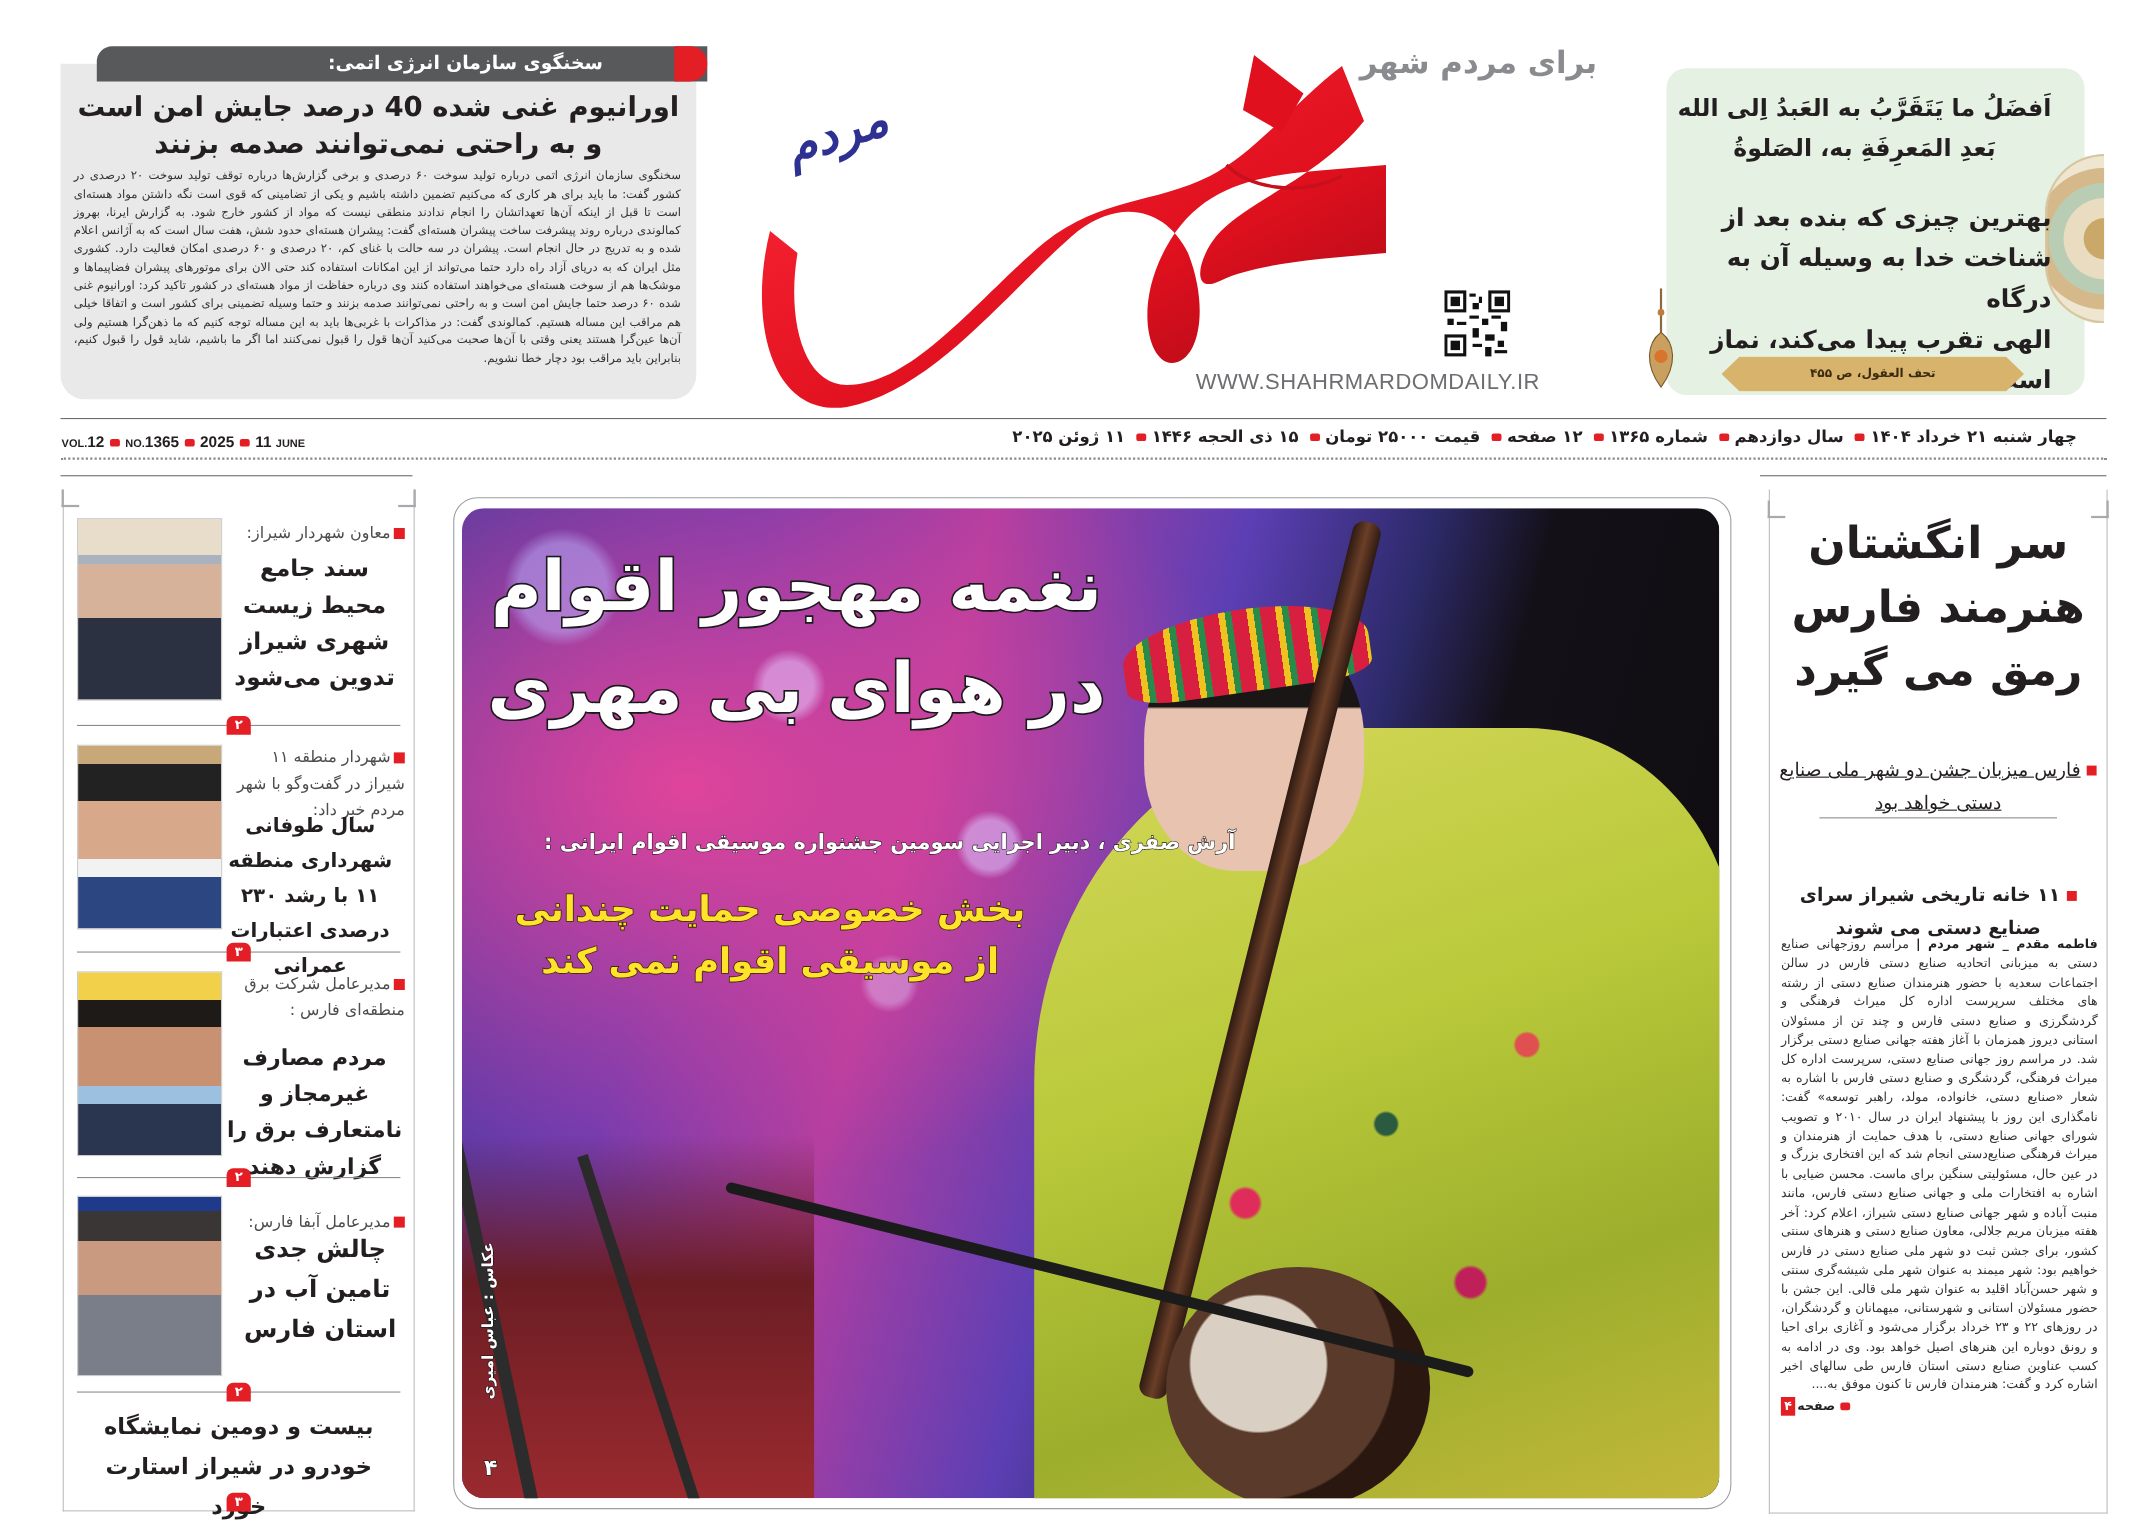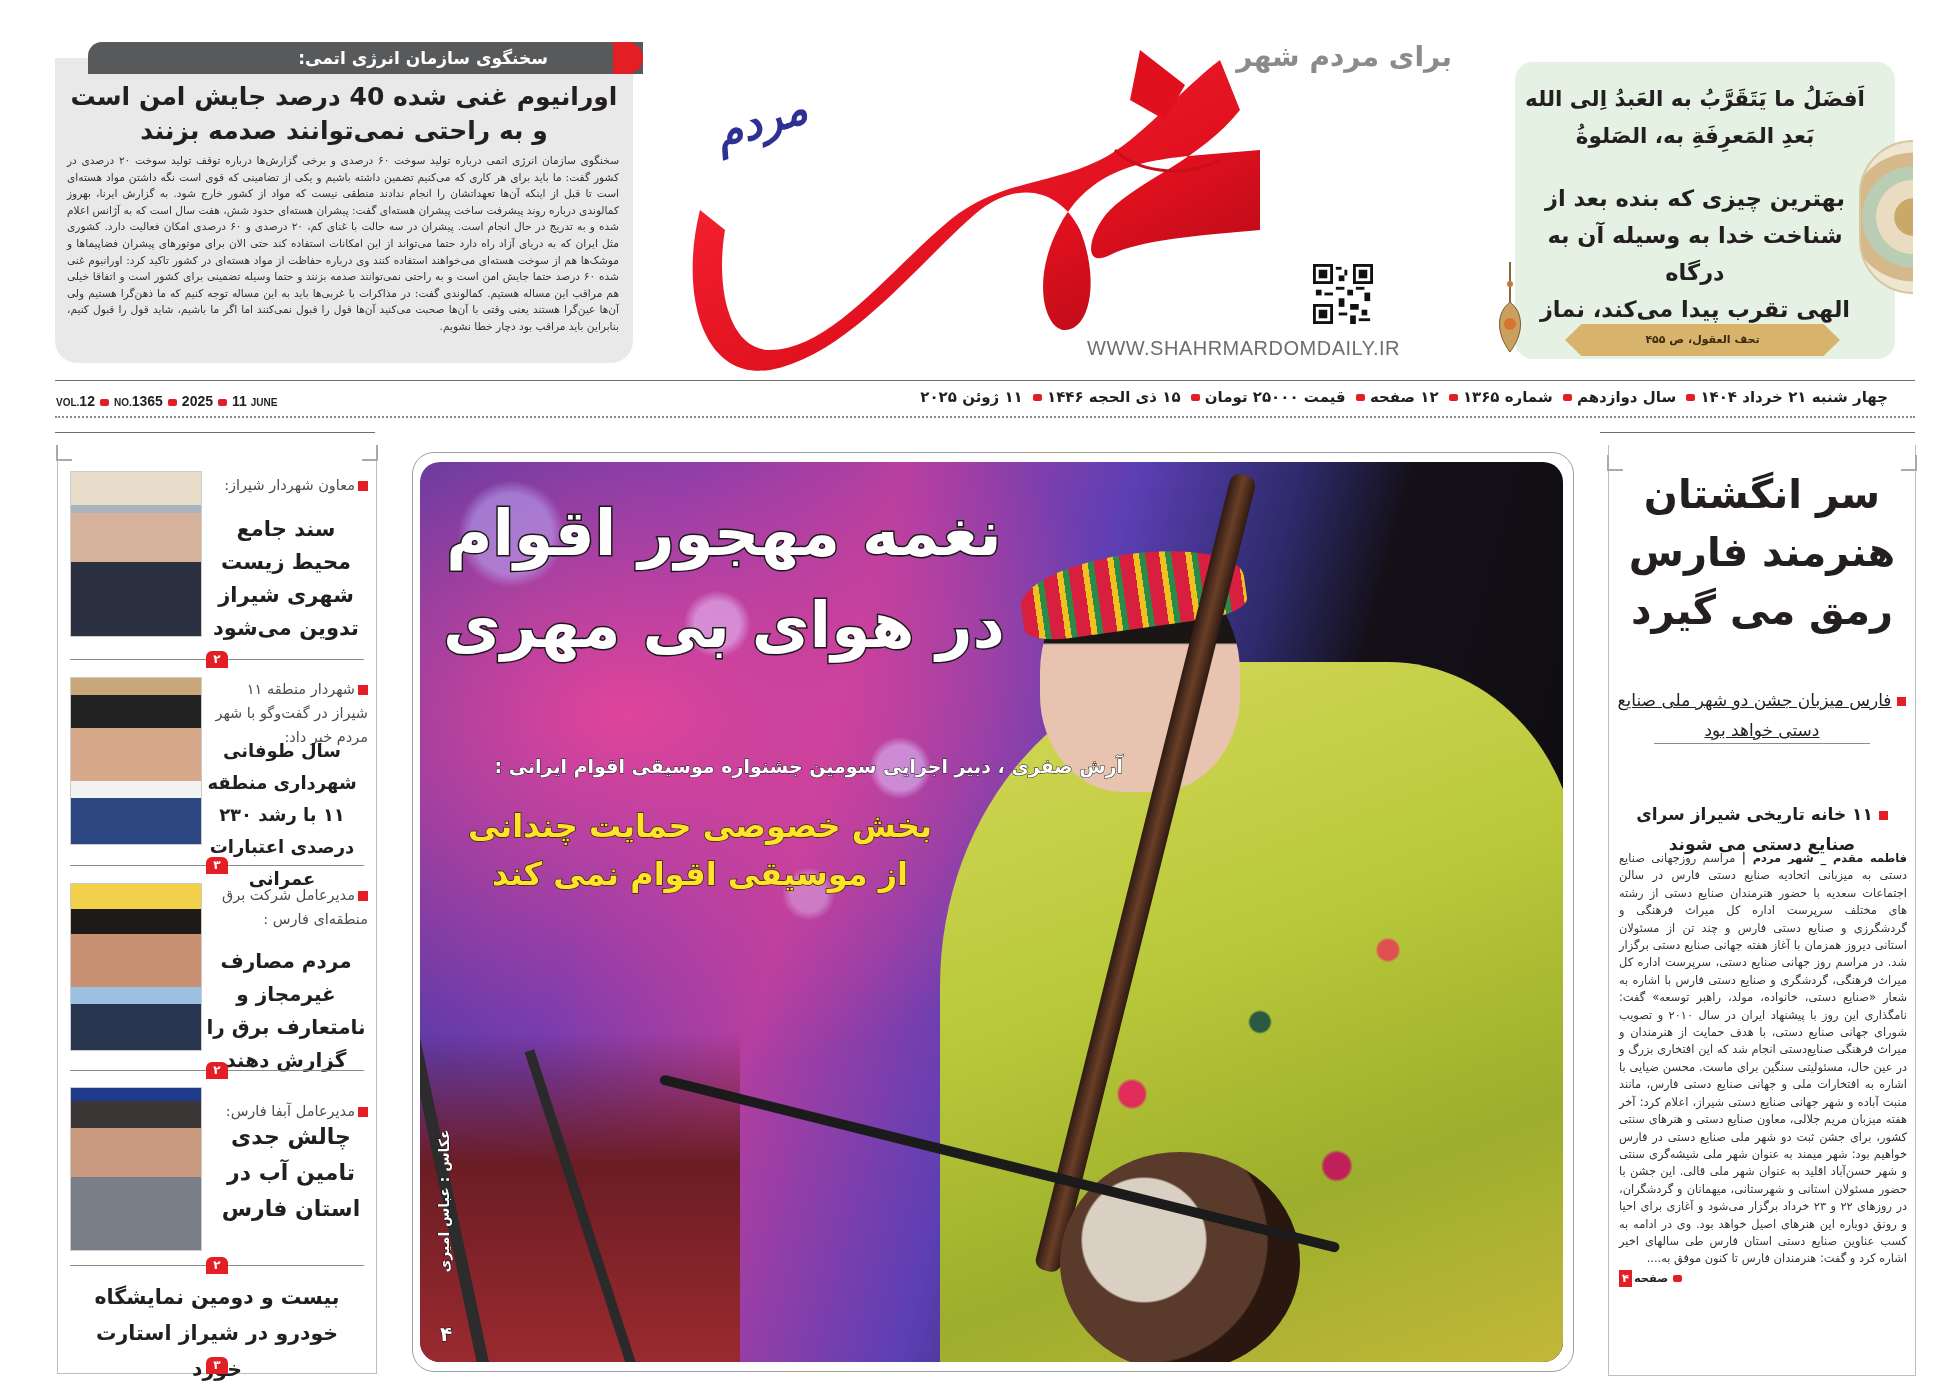--- a/index.html
+++ b/index.html
@@ -16,21 +16,21 @@
 
   
   .logo-area { left:660px; top:30px; width:800px; height:355px; }
   .tagline { position:absolute; right:8px; top:10px; font-size:28px; font-weight:bold; color:#8a8b8e; }
   .url { position:absolute; right:60px; top:307px; font-family:"Liberation Sans", sans-serif; font-size:20px; color:#6d6e71; letter-spacing:0.5px; }
   .qr { position:absolute; right:87px; top:233px; width:60px; height:62px; }
 
   
   .hadith { left:1515px; top:62px; width:380px; height:297px; background:#e5f1e3; border-radius:18px; }
   .hadith .ar { position:absolute; top:18px; left:10px; right:30px; text-align:center; font-size:21.5px; font-weight:bold; line-height:37px; color:#231f20; }
-  .hadith .fa { position:absolute; top:118px; left:10px; right:30px; text-align:center; font-size:22.5px; font-weight:bold; line-height:37px; color:#231f20; }
+  .hadith .fa { position:absolute; top:118px; left:10px; right:30px; text-align:right; font-size:22.5px; font-weight:bold; line-height:37px; color:#231f20; }
   .hadith .src { position:absolute; left:50px; top:262px; width:275px; height:32px; background:#d8b36b; clip-path:polygon(6% 0,94% 0,100% 50%,94% 100%,6% 100%,0 50%); text-align:center; line-height:32px; font-size:11px; font-weight:bold; color:#3a2b10; }
   .orn-right { position:absolute; right:-18px; top:78px; width:52px; height:150px; border-radius:80px 0 0 80px; background:radial-gradient(circle at 100% 50%, #c9a86a 0 20%, #e9dcc0 21% 40%, #b8cdb3 41% 55%, #d6b98a 56% 70%, #efe6d2 71% 100%); border:2px solid #d7c7a0; border-right:none; }
   .orn-left { position:absolute; left:-22px; top:200px; width:34px; height:95px; }
 
   
   .datebar-fa { right:54px; top:388px; font-size:15px; font-weight:bold; color:#231f20; white-space:nowrap; }
   .datebar-en { left:56px; top:393px; font-family:"Liberation Sans", sans-serif; font-weight:bold; font-size:14px; color:#231f20; white-space:nowrap; }
   .datebar-en .sm { font-size:10px; }
   .dot { display:inline-block; width:9px; height:7px; background:#e31e24; border-radius:2px; margin:0 5px; vertical-align:middle; }
   .dotted { border-top:2px dotted #8a8a8a; }
@@ -193,21 +193,21 @@
 <div class="abs hline" style="left:55px; top:432px; width:320px;"></div>
 <div class="abs hline" style="left:1600px; top:432px; width:315px;"></div>
 
 <div class="abs left-col col-frame rtl" style="border-top:none;">
   <div class="frame-corner" style="left:-2px; top:0; border-right:none; border-top:none;"></div>
   <div class="frame-corner" style="right:-2px; top:0; border-left:none; border-top:none;"></div>
 
   <div class="lc-item" style="top:26px; height:190px;">
     <div class="lc-photo" style="top:0; height:164px; background:linear-gradient(180deg,#e8dccb 0 20%, #a9b2bf 20% 25%, #d6b29a 25% 55%, #2b3140 55% 100%);"></div>
     <div class="lc-kicker" style="top:2px;"><span class="sq"></span><span>معاون شهردار شیراز:</span></div>
-    <div class="lc-title" style="top:30px;margin-top:12px;">سند جامع محیط زیست شهری شیراز تدوین می‌شود</div>
+    <div class="lc-title" style="top:30px;">سند جامع محیط زیست شهری شیراز تدوین می‌شود</div>
   </div>
   <div class="lc-sep" style="top:214px;"></div>
   <div class="pg-badge" style="left:148px; top:206px;">۲</div>
 
   <div class="lc-item" style="top:232px; height:190px;">
     <div class="lc-photo" style="top:0; height:166px; background:linear-gradient(180deg,#c8a878 0 10%, #222 10% 30%, #d8a88a 30% 62%, #f2f2f2 62% 72%, #2b4680 72% 100%);"></div>
     <div class="lc-kicker" style="top:0; width:160px;"><span class="sq"></span><span>شهردار منطقه ۱۱ شیراز در گفت‌وگو با شهر مردم خبر داد:</span></div>
     <div class="lc-title" style="top:58px; font-size:18px; line-height:32px; width:168px;">سال طوفانی شهرداری منطقه ۱۱ با رشد ۲۳۰ درصدی اعتبارات عمرانی</div>
   </div>
   <div class="lc-sep" style="top:420px;"></div>

